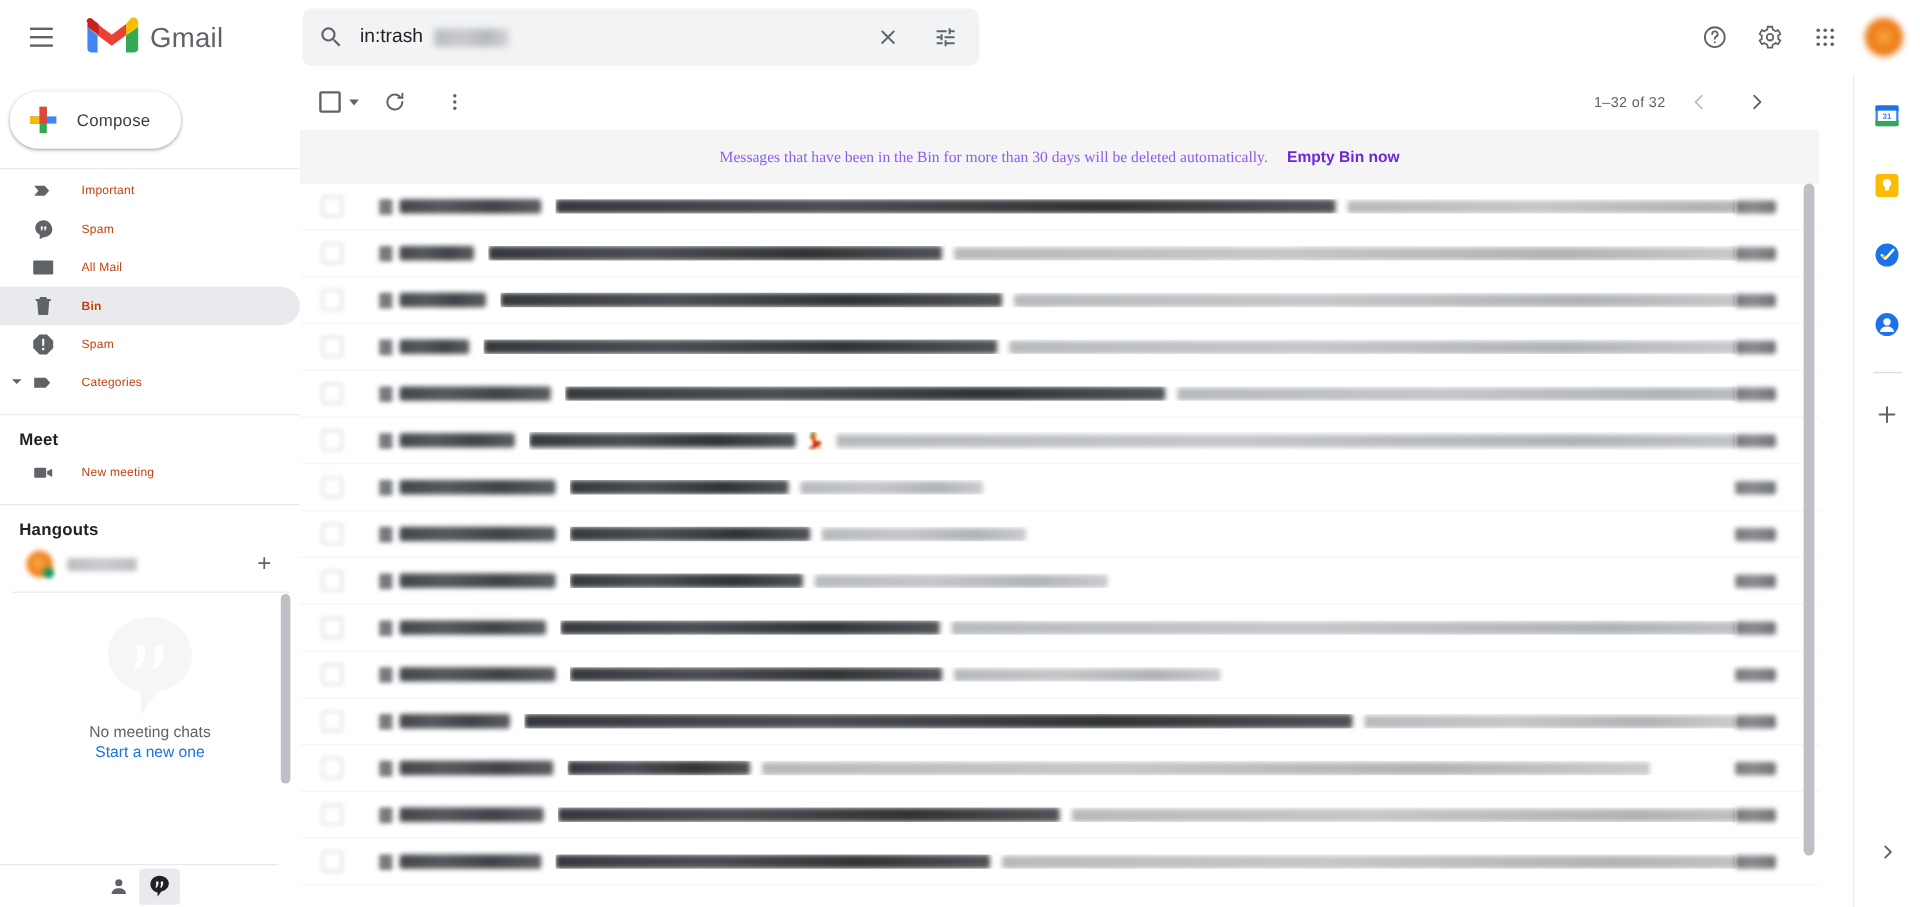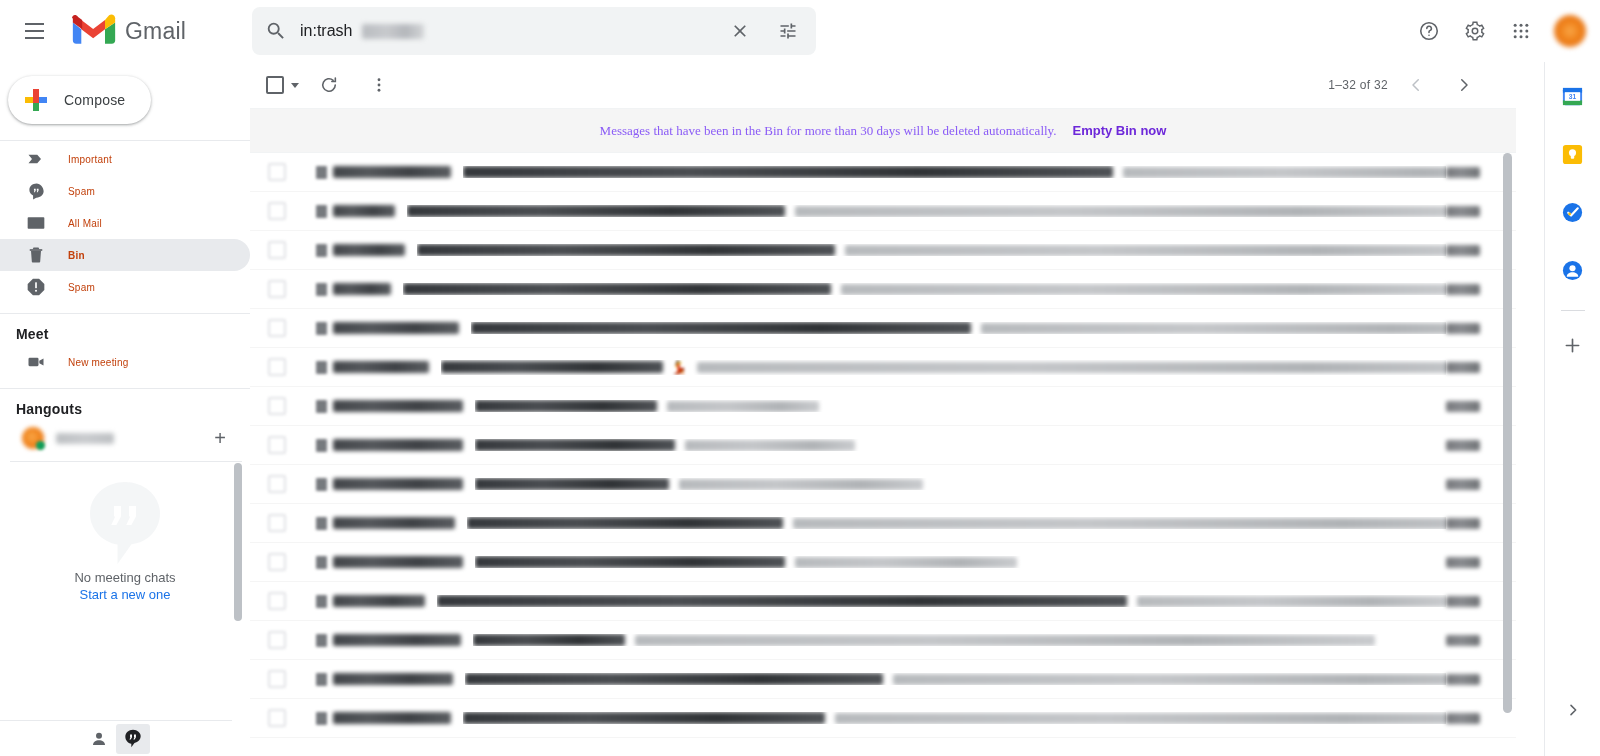--- a/index.html
+++ b/index.html
@@ -404,20 +404,29 @@
         <span class="ni-icon">
           <svg width="20" height="20" viewBox="0 0 24 24" fill="#5f6368">
             <path d="M8.3 2h7.4L22 8.3v7.4L15.7 22H8.3L2 15.7V8.3z"></path>
             <rect x="11" y="6.4" width="2" height="7" fill="#fff"></rect>
             <circle cx="12" cy="16.6" r="1.2" fill="#fff"></circle>
           </svg>
         </span>
         <span class="ni-label">Spam</span>
       </div>
 
+      <div class="navitem">
+        <span class="caret"></span>
+        <span class="ni-icon">
+          <svg width="20" height="20" viewBox="0 0 24 24" fill="#5f6368">
+            <path d="M3 7h11.5l4.5 5-4.5 5H3z"></path>
+          </svg>
+        </span>
+        <span class="ni-label">Categories</span>
+      </div>
     </div>
 
     <div class="sec-divider"></div>
 
     <div class="section-title">Meet</div>
     <div class="navitem">
       <span class="ni-icon">
         <svg width="20" height="20" viewBox="0 0 24 24" fill="#5f6368">
           <rect x="3" y="7" width="12" height="10" rx="1.4"></rect>
           <path d="M16 10.5l5-2.6v8.2l-5-2.6z"></path>

